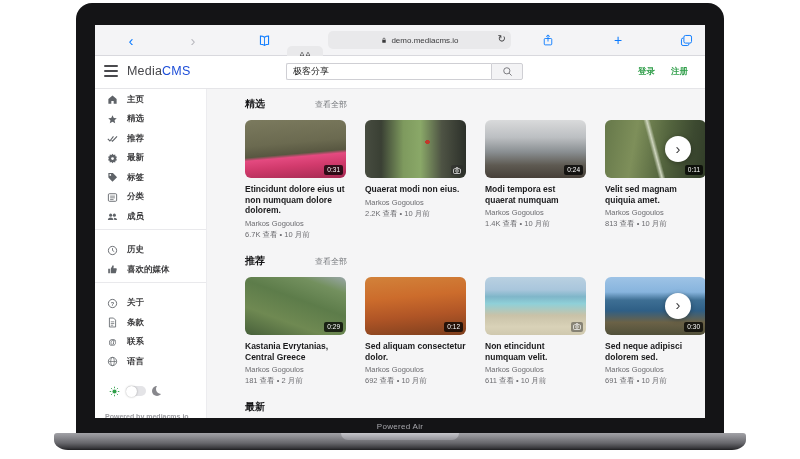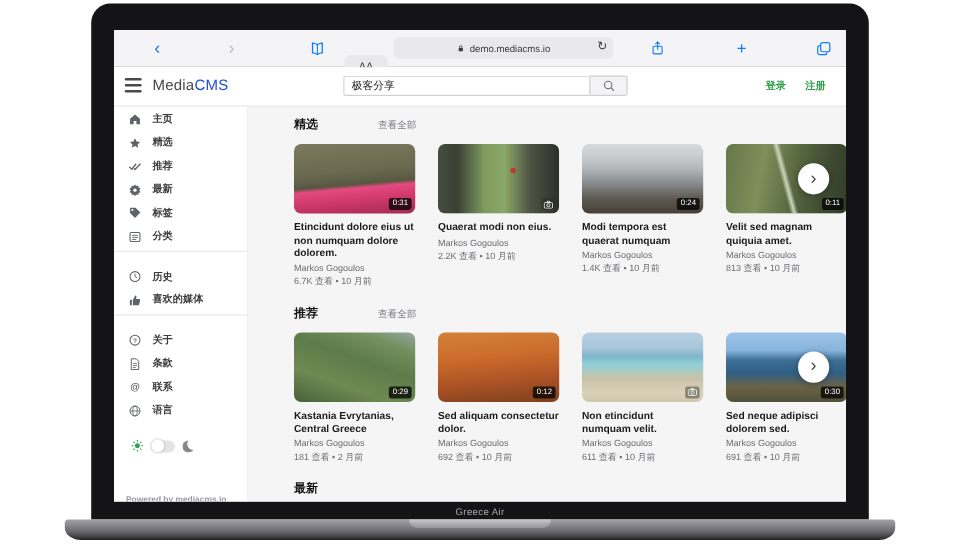--- a/index.html
+++ b/index.html
@@ -185,20 +185,29 @@
               </svg>
             <span>标签</span>
           </div>
           <div class="s-item">
             <svg width="11" height="11" viewBox="0 0 16 16">
                 <rect x="2" y="2.5" width="12" height="11" rx="1.5" fill="none" stroke="#5f6368" stroke-width="1.3"></rect>
                 <path d="M4.5 6h7M4.5 8.5h7M4.5 11h5" stroke="#5f6368" stroke-width="1.1"></path>
               </svg>
             <span>分类</span>
           </div>
+          <div class="s-item">
+            <svg width="11" height="11" viewBox="0 0 16 16" fill="#5f6368">
+                <circle cx="5.3" cy="6" r="2.2"></circle>
+                <circle cx="10.7" cy="6" r="2.2"></circle>
+                <path d="M1.3 13c0-2.1 1.8-3.4 4-3.4s4 1.3 4 3.4z"></path>
+                <path d="M10 9.7c2.4 0 4.7 1.2 4.7 3.3h-4z"></path>
+              </svg>
+            <span>成员</span>
+          </div>
 
           <div class="s-div"></div>
           <div class="s-spacer"></div>
 
           <div class="s-item">
             <svg width="11" height="11" viewBox="0 0 16 16">
                 <circle cx="8" cy="8" r="6" fill="none" stroke="#5f6368" stroke-width="1.3"></circle>
                 <path d="M8 4.5V8l2.5 1.6" fill="none" stroke="#5f6368" stroke-width="1.2"></path>
               </svg>
             <span>历史</span>
@@ -365,18 +374,18 @@
           <section class="sec latest">
             <div class="sec-head">
               <span class="sec-title">最新</span>
             </div>
 
           </section>
 
         </main>
       </div>
     </div>
-    <div class="macbook-label">Greece Air</div>
+    <div class="macbook-label">Powered Air</div>
   </div>
   <div class="chassis">
     <div class="notch"></div>
   </div>
 </div>
 
 </body></html>

